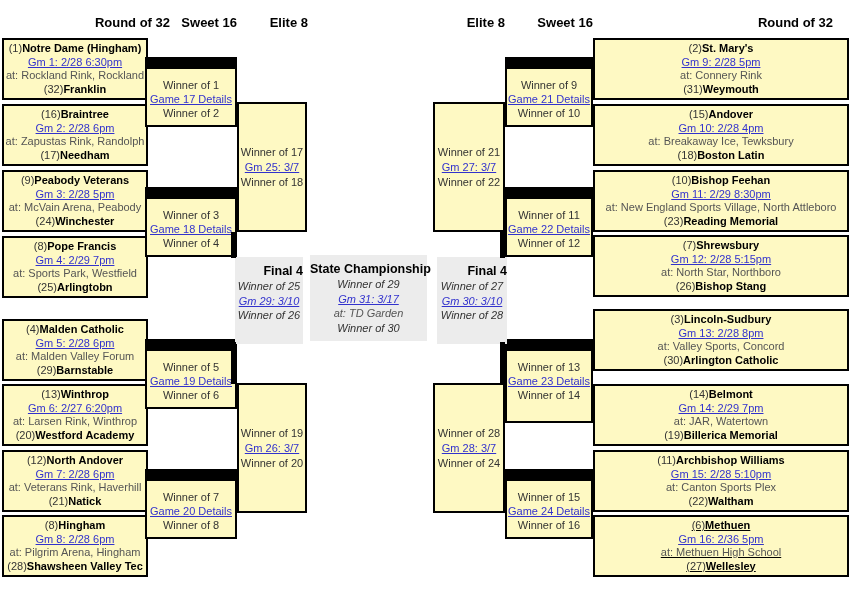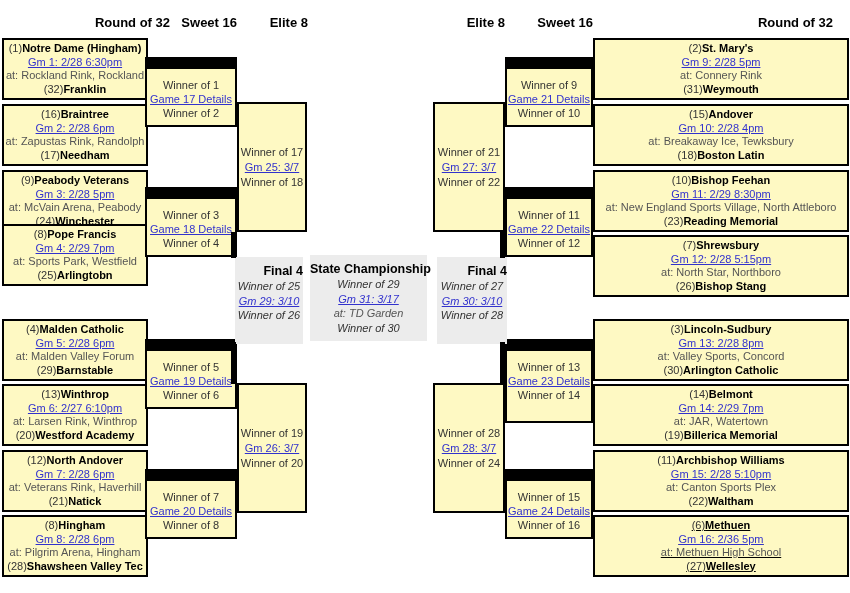--- a/index.html
+++ b/index.html
@@ -51,35 +51,35 @@
         <div class="line"><a class="glink">Gm 2: 2/28 6pm</a></div>
         <div class="line venue">at: Zapustas Rink, Randolph</div>
         <div class="line"><span class="seed">(17)</span><span class="tname">Needham</span></div>
       </div>
       <div class="box r32box" style="left: 2px; top: 170px; width: 146px; height: 62px;">
         <div class="line"><span class="seed">(9)</span><span class="tname">Peabody Veterans</span></div>
         <div class="line"><a class="glink">Gm 3: 2/28 5pm</a></div>
         <div class="line venue">at: McVain Arena, Peabody</div>
         <div class="line"><span class="seed">(24)</span><span class="tname">Winchester</span></div>
       </div>
-      <div class="box r32box" style="left: 2px; top: 224px; width: 146px; height: 62px;">
+      <div class="box r32box" style="left: 2px; top: 236px; width: 146px; height: 62px;">
         <div class="line"><span class="seed">(8)</span><span class="tname">Pope Francis</span></div>
         <div class="line"><a class="glink">Gm 4: 2/29 7pm</a></div>
         <div class="line venue">at: Sports Park, Westfield</div>
         <div class="line"><span class="seed">(25)</span><span class="tname">Arlingtobn</span></div>
       </div>
       <div class="box r32box" style="left: 2px; top: 319px; width: 146px; height: 62px;">
         <div class="line"><span class="seed">(4)</span><span class="tname">Malden Catholic</span></div>
         <div class="line"><a class="glink">Gm 5: 2/28 6pm</a></div>
         <div class="line venue">at: Malden Valley Forum</div>
         <div class="line"><span class="seed">(29)</span><span class="tname">Barnstable</span></div>
       </div>
       <div class="box r32box" style="left: 2px; top: 384px; width: 146px; height: 62px;">
         <div class="line"><span class="seed">(13)</span><span class="tname">Winthrop</span></div>
-        <div class="line"><a class="glink">Gm 6: 2/27 6:10pm</a></div>
+        <div class="line"><a class="glink">Gm 6: 2/27 6:20pm</a></div>
         <div class="line venue">at: Larsen Rink, Winthrop</div>
         <div class="line"><span class="seed">(20)</span><span class="tname">Westford Academy</span></div>
       </div>
       <div class="box r32box" style="left: 2px; top: 450px; width: 146px; height: 62px;">
         <div class="line"><span class="seed">(12)</span><span class="tname">North Andover</span></div>
         <div class="line"><a class="glink">Gm 7: 2/28 6pm</a></div>
         <div class="line venue">at: Veterans Rink, Haverhill</div>
         <div class="line"><span class="seed">(21)</span><span class="tname">Natick</span></div>
       </div>
       <div class="box r32box" style="left: 2px; top: 515px; width: 146px; height: 62px;">
@@ -105,21 +105,21 @@
         <div class="line"><a class="glink">Gm 11: 2/29 8:30pm</a></div>
         <div class="line venue">at: New England Sports Village, North Attleboro</div>
         <div class="line"><span class="seed">(23)</span><span class="tname">Reading Memorial</span></div>
       </div>
       <div class="box r32box" style="left: 593px; top: 235px; width: 256px; height: 62px;">
         <div class="line"><span class="seed">(7)</span><span class="tname">Shrewsbury</span></div>
         <div class="line"><a class="glink">Gm 12: 2/28 5:15pm</a></div>
         <div class="line venue">at: North Star, Northboro</div>
         <div class="line"><span class="seed">(26)</span><span class="tname">Bishop Stang</span></div>
       </div>
-      <div class="box r32box" style="left: 593px; top: 319px; width: 256px; height: 62px;">
+      <div class="box r32box" style="left: 593px; top: 309px; width: 256px; height: 62px;">
         <div class="line"><span class="seed">(3)</span><span class="tname">Lincoln-Sudbury</span></div>
         <div class="line"><a class="glink">Gm 13: 2/28 8pm</a></div>
         <div class="line venue">at: Valley Sports, Concord</div>
         <div class="line"><span class="seed">(30)</span><span class="tname">Arlington Catholic</span></div>
       </div>
       <div class="box r32box" style="left: 593px; top: 384px; width: 256px; height: 62px;">
         <div class="line"><span class="seed">(14)</span><span class="tname">Belmont</span></div>
         <div class="line"><a class="glink">Gm 14: 2/29 7pm</a></div>
         <div class="line venue">at: JAR, Watertown</div>
         <div class="line"><span class="seed">(19)</span><span class="tname">Billerica Memorial</span></div>

